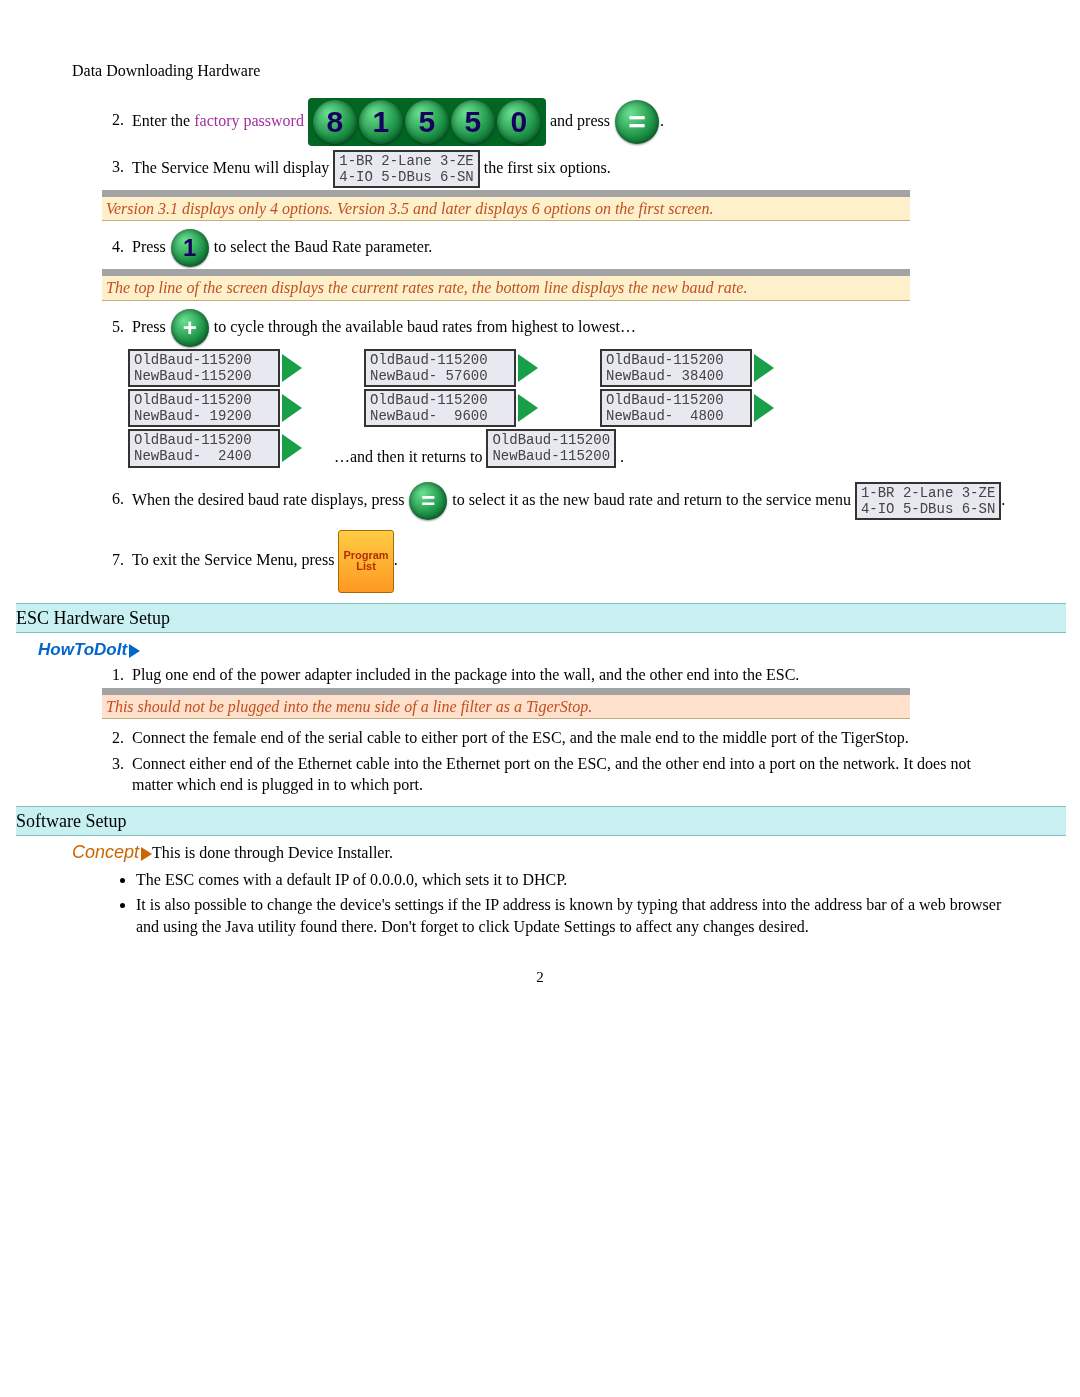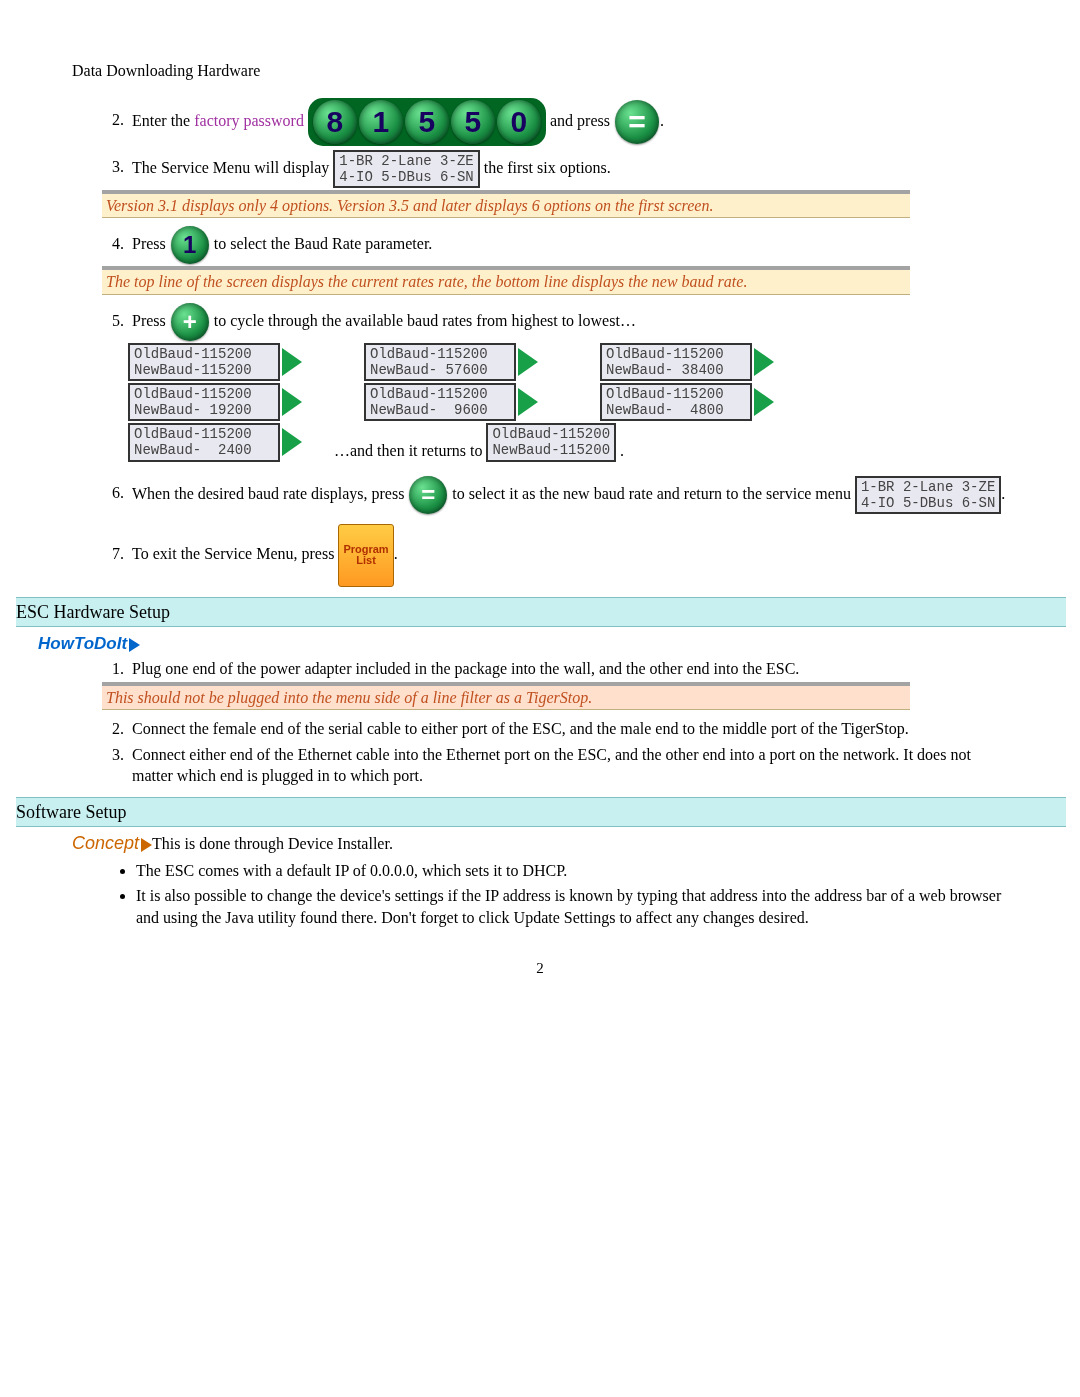--- a/index.html
+++ b/index.html
@@ -12,21 +12,21 @@
     width: 1080px;
     box-sizing: border-box;
     line-height: 1.35;
   }
   .header { font-size: 16px; margin-bottom: 16px; }
   ol.main { padding-left: 56px; margin: 0; }
   ol.main > li { margin-bottom: 4px; padding-left: 4px; }
   .purple { color: #a030a0; }
   .note-box {
     background: #fff0cc;
-    border-top: 4px solid #a3a3a3;
+    border-top: 7px solid #a3a3a3;
     border-bottom: 1px solid #c0b080;
     font-style: italic;
     color: #c05020;
     padding: 1px 4px;
     margin: 2px 0 8px -30px;
     width: 800px;
   }
   .note-box.red { background: #ffe0cc; }
   .section-bar {
     background: #c8f0f0;
@@ -60,21 +60,21 @@
     display: inline-block; vertical-align: middle;
     width: 44px; height: 44px; border-radius: 50%;
     background: radial-gradient(circle at 35% 30%, #6ae090, #1a9044 60%, #0a5028);
     box-shadow: inset 0 0 6px rgba(0,0,0,.5), 0 1px 2px rgba(0,0,0,.4);
     color: #fff; font-weight: bold; font-size: 30px; line-height: 44px;
     text-align: center; font-family: Arial, sans-serif;
     margin: 0 1px;
   }
   .circ-digit { font-family: Verdana, sans-serif; color: #180060; }
   .circ-btn.sm { width: 38px; height: 38px; font-size: 24px; line-height: 38px; }
-  .digits-row { display:inline-block; vertical-align: middle; padding: 2px 4px; background:#062; border-radius:15px; }
+  .digits-row { display:inline-block; vertical-align: middle; padding: 2px 4px; background:#062; border-radius:4px; }
   .eq-btn::before { content:"="; }
   .plus-btn::before { content:"+"; }
 
   .lcd {
     display: inline-block; vertical-align: middle;
     border: 2px solid #333; background: #e8e8f0;
     font-family: "Courier New", monospace; font-size: 14px;
     padding: 1px 4px; line-height: 1.15; color:#444;
     white-space: pre;
   }

